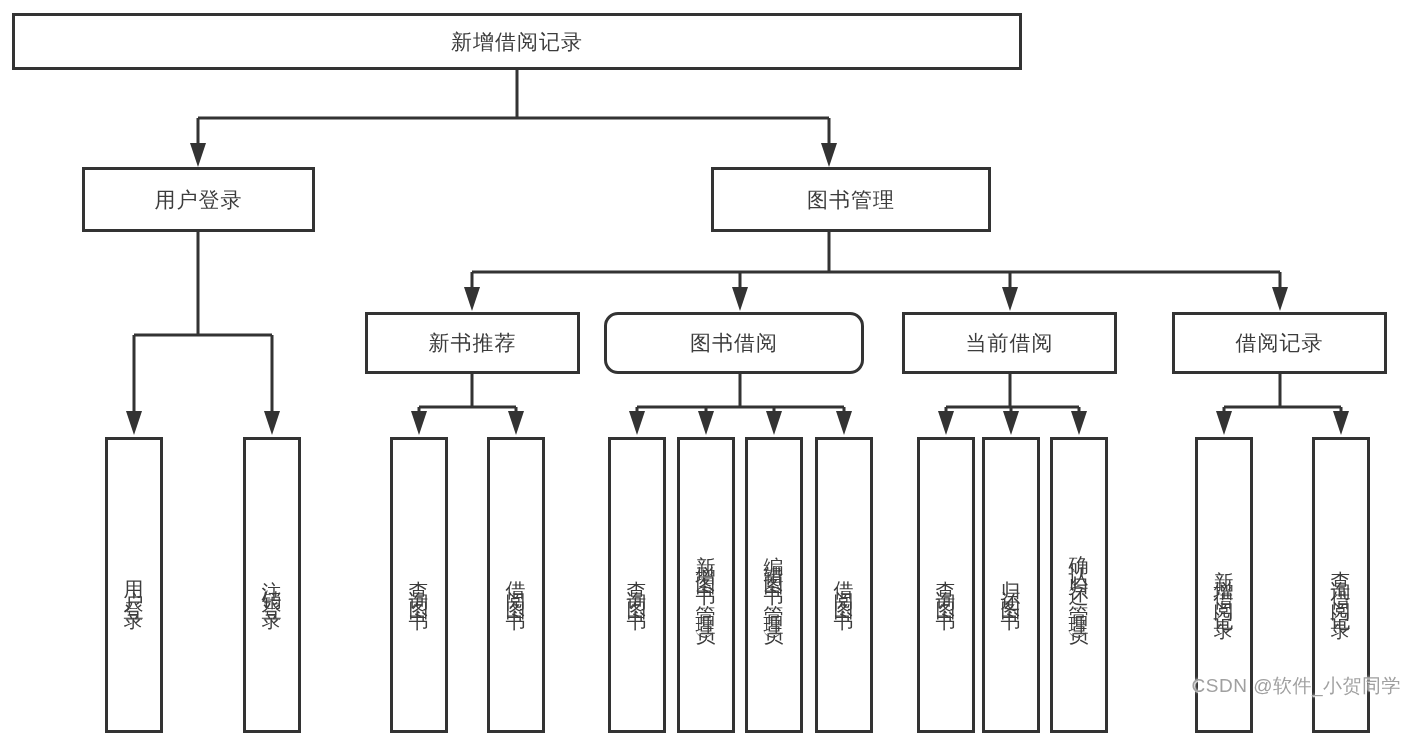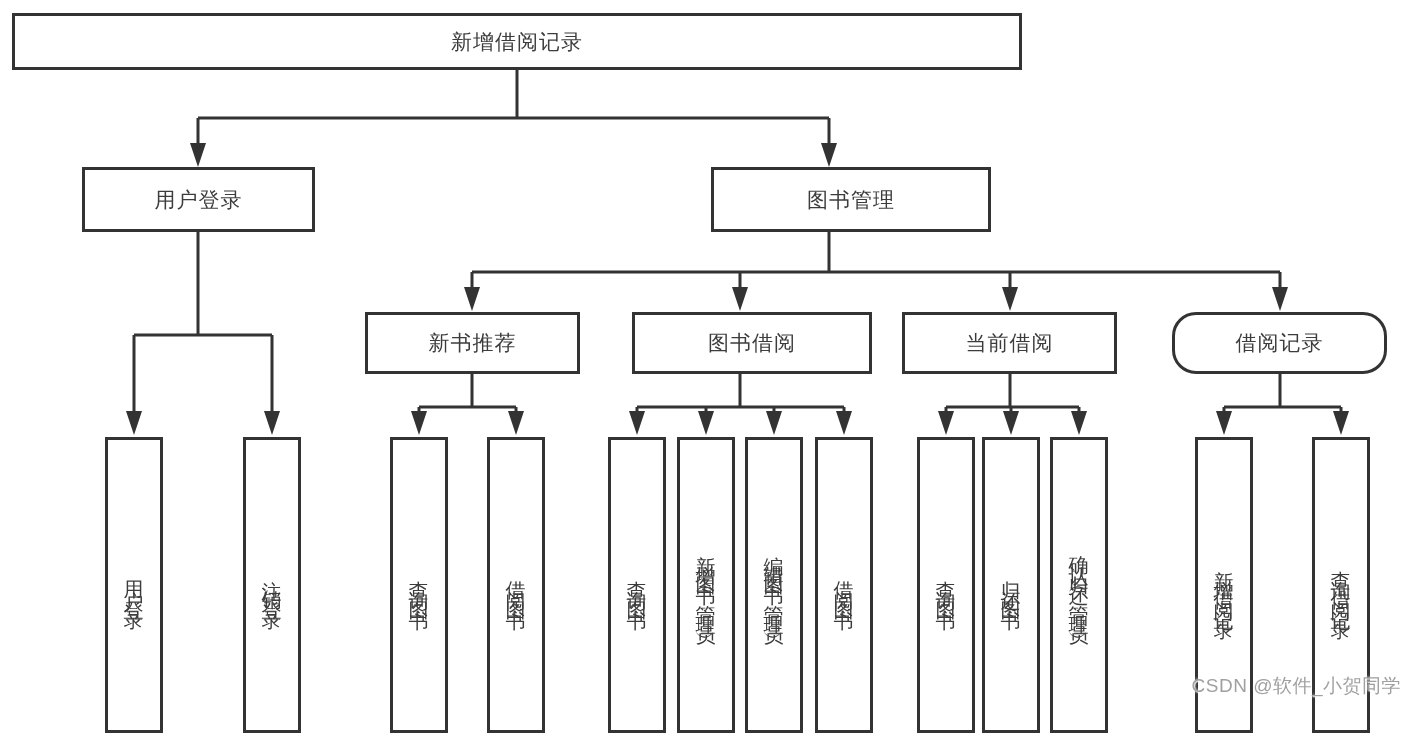--- a/index.html
+++ b/index.html
@@ -96,27 +96,27 @@
   <div class="box l2" style="left:82px;width:233px;">
     <span class="hlabel">用户登录</span>
   </div>
   <div class="box l2" style="left:711px;width:280px;">
     <span class="hlabel">图书管理</span>
   </div>
 
   <div class="box l3" style="left:365px;width:215px;">
     <span class="hlabel">新书推荐</span>
   </div>
-  <div class="box l3" style="left:632px;width:240px;">
+  <div class="box l3" style="left:604px;width:260px;border-radius:14px;">
     <span class="hlabel">图书借阅</span>
   </div>
   <div class="box l3" style="left:902px;width:215px;align-items:center;">
     <span class="hlabel">当前借阅</span>
   </div>
-  <div class="box l3" style="left:1172px;width:215px;border-radius:24px;">
+  <div class="box l3" style="left:1172px;width:215px;">
     <span class="hlabel">借阅记录</span>
   </div>
 
   <div class="box leaf" style="left:105px;">
     <span class="vtext">用户登录</span>
   </div>
   <div class="box leaf" style="left:243px;">
     <span class="vtext">注销登录</span>
   </div>
 

